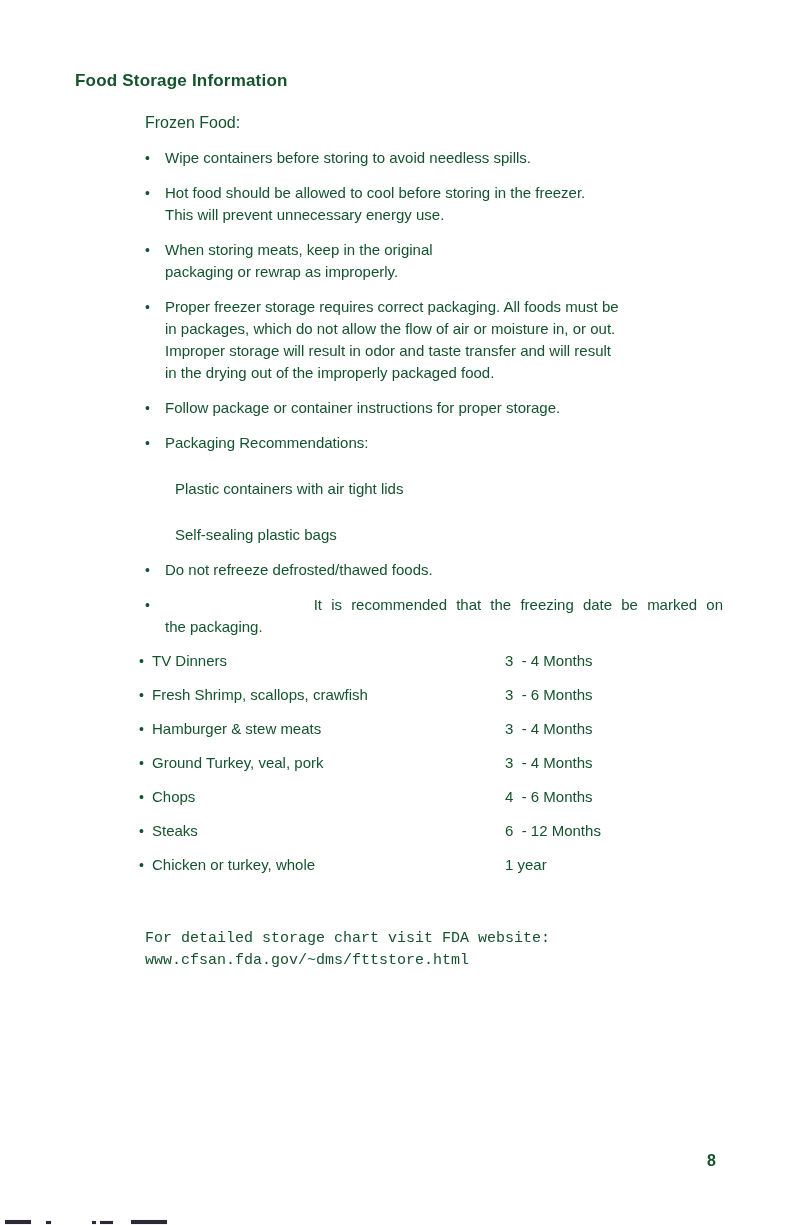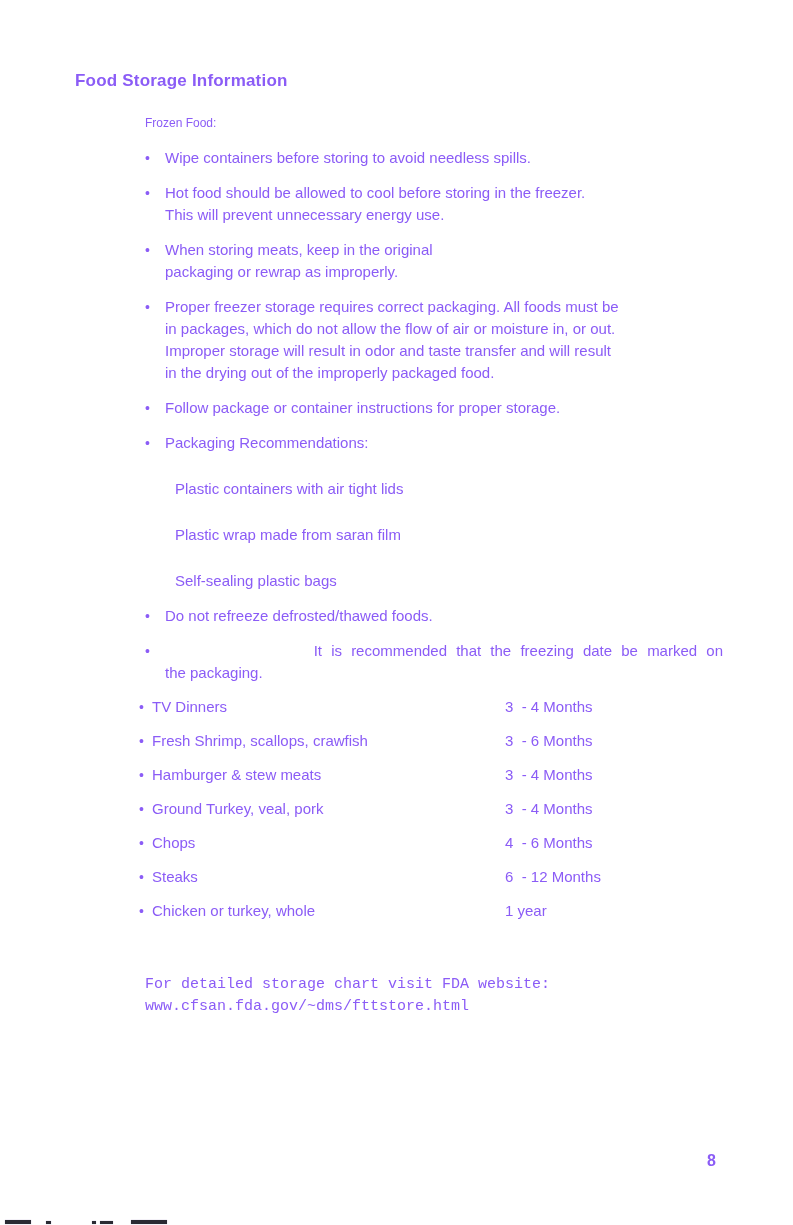--- a/index.html
+++ b/index.html
@@ -2,41 +2,41 @@
 <html><head>
 <meta charset="utf-8">
 <style>
   html, body { margin: 0; padding: 0; background: #e9e9e9; }
   .page {
     position: relative;
     width: 793px;
     height: 1225px;
     margin: 0 auto;
     background: #ffffff;
-    color: #8b5cf6;
+    color: #14532d;
     font-family: "Liberation Sans", sans-serif;
     font-size: 15px;
     line-height: 22px;
     overflow: hidden;
   }
   .doc-title {
     margin: 0;
     padding: 71px 0 0 75px;
     font-size: 17px;
     line-height: 20px;
     font-weight: bold;
     letter-spacing: 0.2px;
   }
   .content {
     margin-left: 145px;
     margin-right: 70px;
   }
   .section-heading {
     margin-top: 21px;
-    font-size: 12px;
+    font-size: 16px;
     line-height: 22px;
   }
   .bullet-item {
     display: flex;
     margin-top: 13px;
   }
   .bullet-marker {
     width: 20px;
     flex: 0 0 20px;
     font-size: 14px;
@@ -152,21 +152,20 @@
     </div>
 
     <div class="bullet-item">
       <span class="bullet-marker">•</span>
       <div class="bullet-text">
         <div class="line">Packaging Recommendations:</div>
       </div>
     </div>
 
     <div class="sub-item">Plastic containers with air tight lids</div>
-    <div class="sub-item">Plastic wrap made from saran film</div>
     <div class="sub-item">Self-sealing plastic bags</div>
 
     <div class="bullet-item">
       <span class="bullet-marker">•</span>
       <div class="bullet-text">
         <div class="line">Do not refreeze defrosted/thawed foods.</div>
       </div>
     </div>
 
     <div class="bullet-item">

